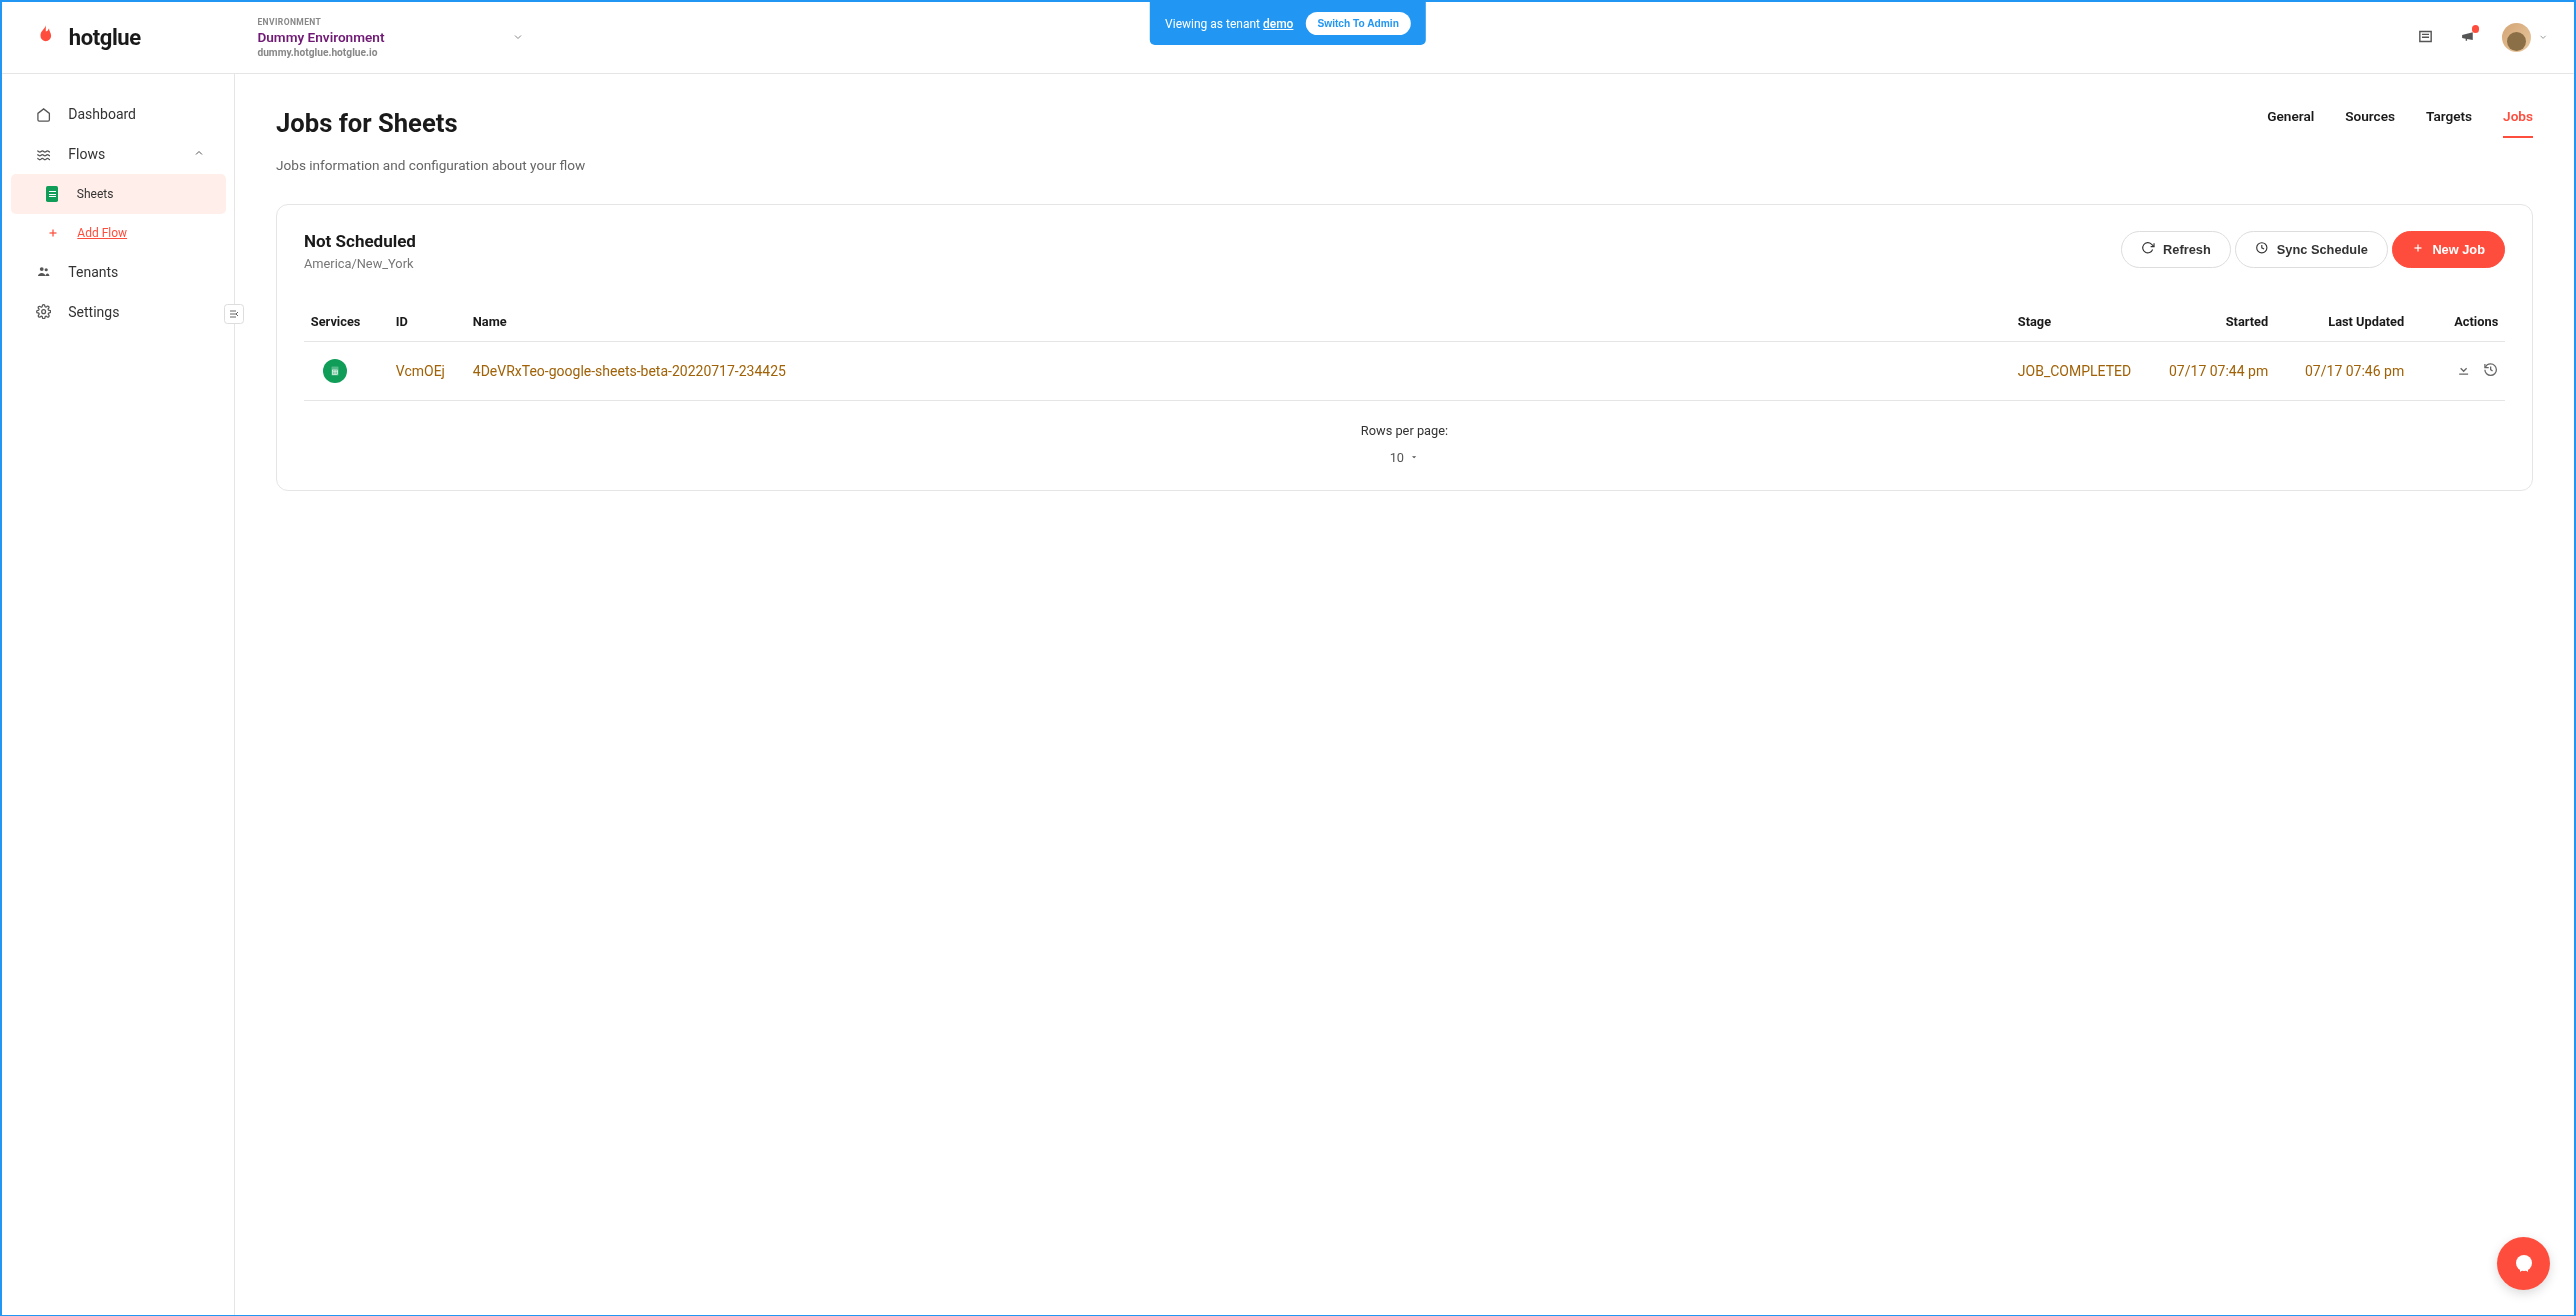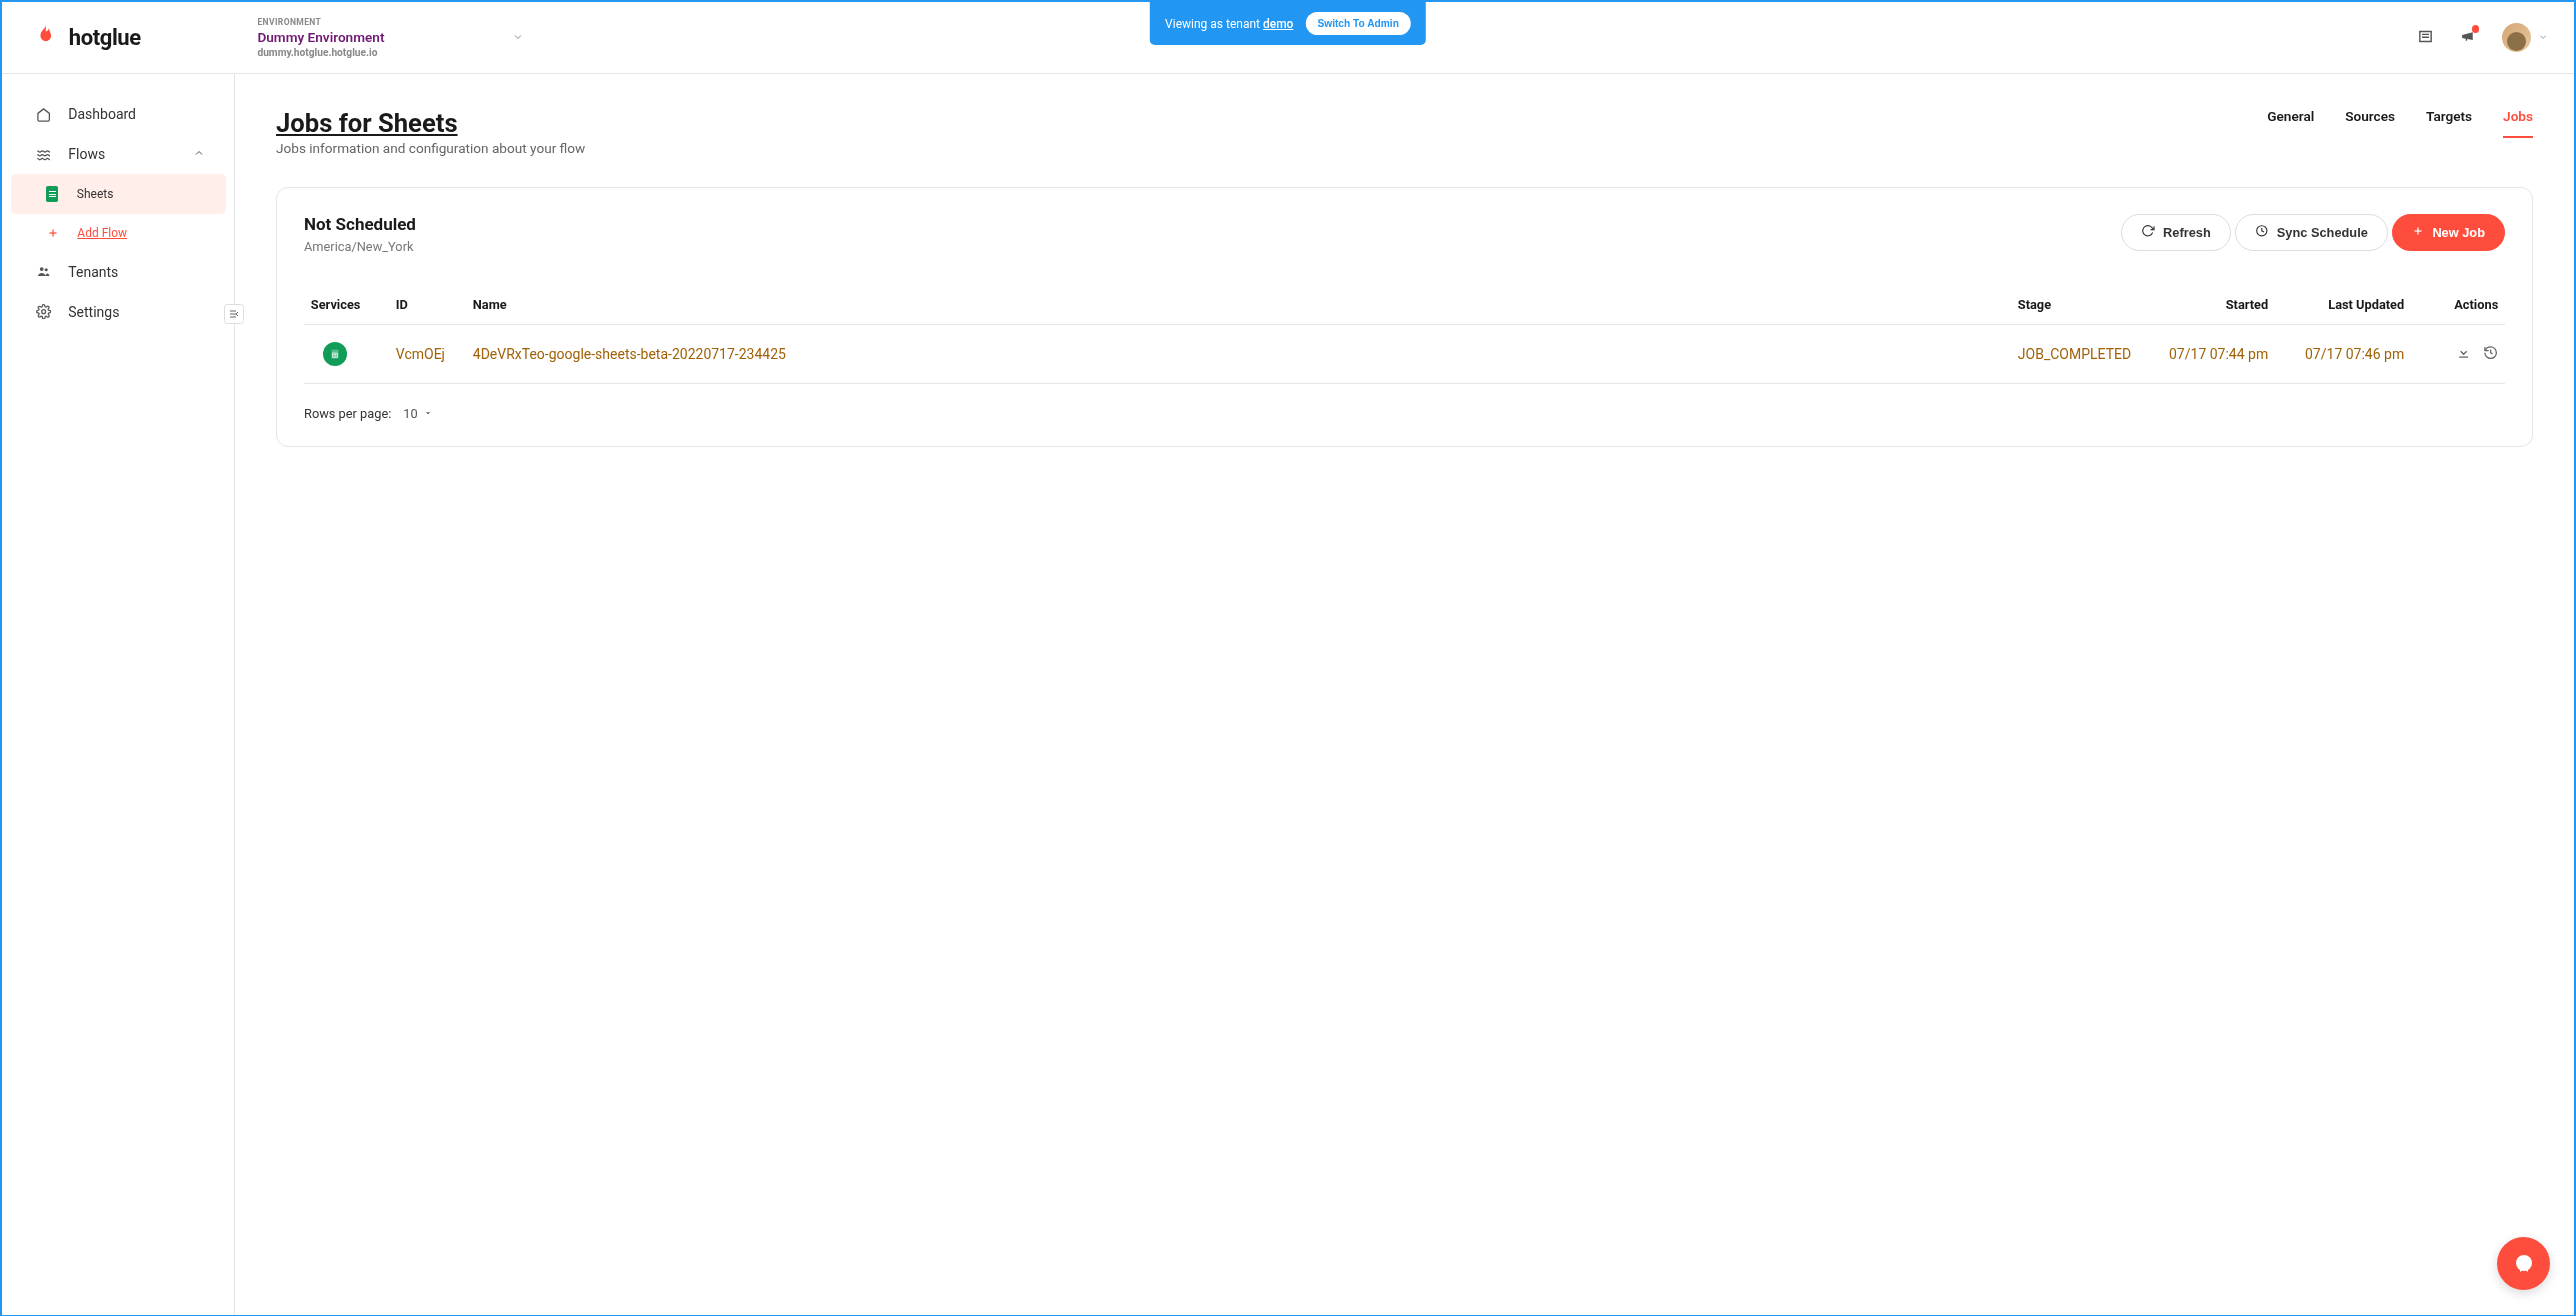--- a/index.html
+++ b/index.html
@@ -31,40 +31,40 @@
 .nav-item.sub { padding-left: 43px; font-size: 12px; }
 .nav-item.active { background: #ffeee9; color: #333; border-radius: 5.1px; margin: 0 8.5px; padding-left: 34px; }
 .nav-item.addflow { color: #ff4d3d; }
 .nav-item.addflow span { text-decoration: underline; }
 .nav-item .icon { width: 15.3px; display: flex; align-items: center; justify-content: center; color: #555; }
 .nav-item.active .icon { }
 .nav-item.expand .chev { margin-left: auto; margin-right: 13.6px; color: #555; }
 .collapse-toggle { position: absolute; right: -10.2px; top: 230px; width: 20.4px; height: 20.4px; background: #fff; border: 0.9px solid #ddd; border-radius: 3.4px; display: flex; align-items: center; justify-content: center; cursor: pointer; color: #666; }
 .main { flex: 1; padding: 34px 41px; overflow: auto; }
 .page-header { display: flex; align-items: flex-start; justify-content: space-between; margin-bottom: 31px; }
-.page-title { font-size: 25.6px; font-weight: 700; color: #1a1a1a; margin-bottom: 2px; text-decoration: underline; }
+.page-title { font-size: 25.6px; font-weight: 700; color: #1a1a1a; margin-bottom: 19px; }
 .page-sub { font-size: 13.6px; color: #666; }
 .tabs { display: flex; gap: 31px; }
 .tab { font-size: 13.6px; font-weight: 600; color: #1a1a1a; padding-bottom: 12px; cursor: pointer; border-bottom: 2.6px solid transparent; }
 .tab.active { color: #ff4d3d; border-bottom-color: #ff4d3d; }
 .card { border: 0.9px solid #e5e5e5; border-radius: 12px; padding: 25.6px 27px; }
 .card-header { display: flex; align-items: flex-start; justify-content: space-between; margin-bottom: 31px; }
 .sched-title { font-size: 17px; font-weight: 700; color: #1a1a1a; margin-bottom: 5.1px; }
 .sched-tz { font-size: 12.8px; color: #777; }
 .card-actions { display: flex; gap: 4px; }
 .btn { display: inline-flex; align-items: center; gap: 8.5px; padding: 9.4px 19px; border-radius: 19px; font-size: 12.8px; font-weight: 600; cursor: pointer; border: 0.9px solid #ddd; background: #fff; color: #333; }
 .btn.primary { background: #ff4d3d; color: #fff; border-color: #ff4d3d; }
 table { width: 100%; border-collapse: collapse; }
 th { text-align: left; font-size: 12.8px; font-weight: 700; color: #1a1a1a; padding: 12px 6.8px; border-bottom: 0.9px solid #e5e5e5; }
 td { padding: 17px 6.8px; font-size: 14px; color: #a16207; border-bottom: 0.9px solid #e5e5e5; }
 th:last-child, td:last-child { text-align: right; }
 .svc-icon { width: 24px; height: 24px; background: #0f9d58; border-radius: 50%; display: inline-flex; align-items: center; justify-content: center; color: #fff; font-size: 10.2px; margin-left: 12px; }
 .row-actions { display: inline-flex; gap: 12px; color: #666; }
 .row-actions span { cursor: pointer; }
-.pager { margin-top: 22px; display: flex; align-items: center; gap: 12px; font-size: 12.8px; color: #333; }
+.pager { margin-top: 22px; display: flex; align-items: center; gap: 12px; font-size: 12.8px; color: #333; flex-direction: column; }
 .pager-sel { display: inline-flex; align-items: center; gap: 5.1px; cursor: pointer; color: #555; }
 .chat-fab { position: fixed; bottom: 25.6px; right: 25.6px; width: 53px; height: 53px; border-radius: 50%; background: #ff4d3d; display: flex; align-items: center; justify-content: center; cursor: pointer; box-shadow: 0 3.4px 10.2px rgba(0,0,0,0.15); }
 .sheets-square { width: 12px; height: 15.3px; background: #0f9d58; border-radius: 1.7px; position: relative; }
 .sheets-square::after { content: ''; position: absolute; top: 4.3px; left: 2.6px; right: 2.6px; bottom: 2.6px; background: repeating-linear-gradient(#fff, #fff 0.9px, #0f9d58 0.9px, #0f9d58 2.6px); }
 </style>
 </head>
 <body>
 
 <div class="app">
   <div class="topbar">

